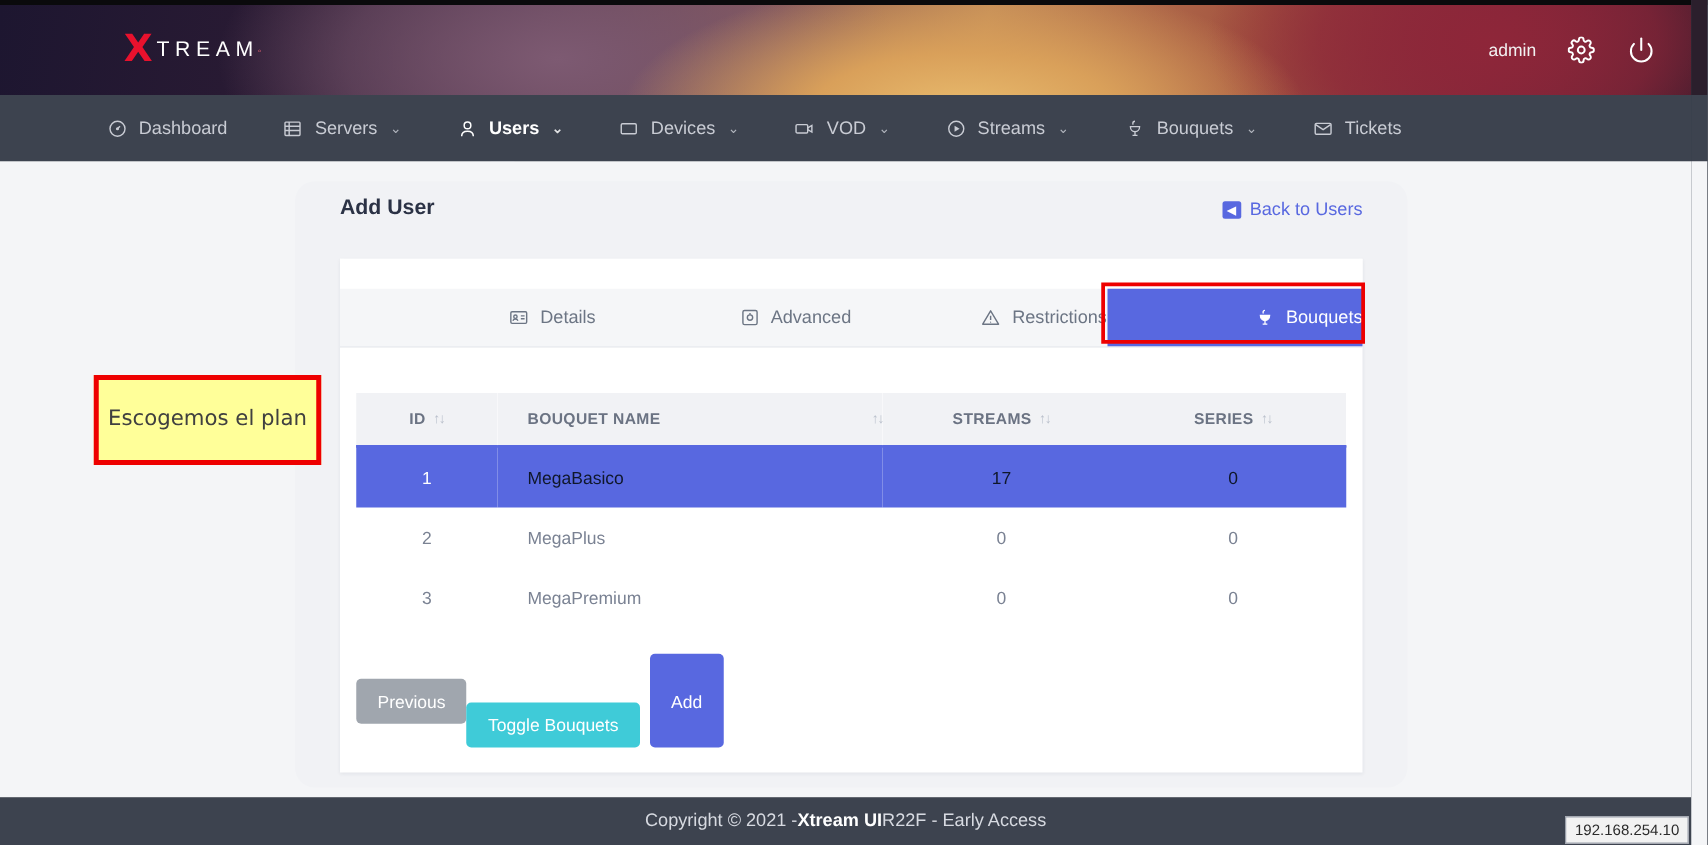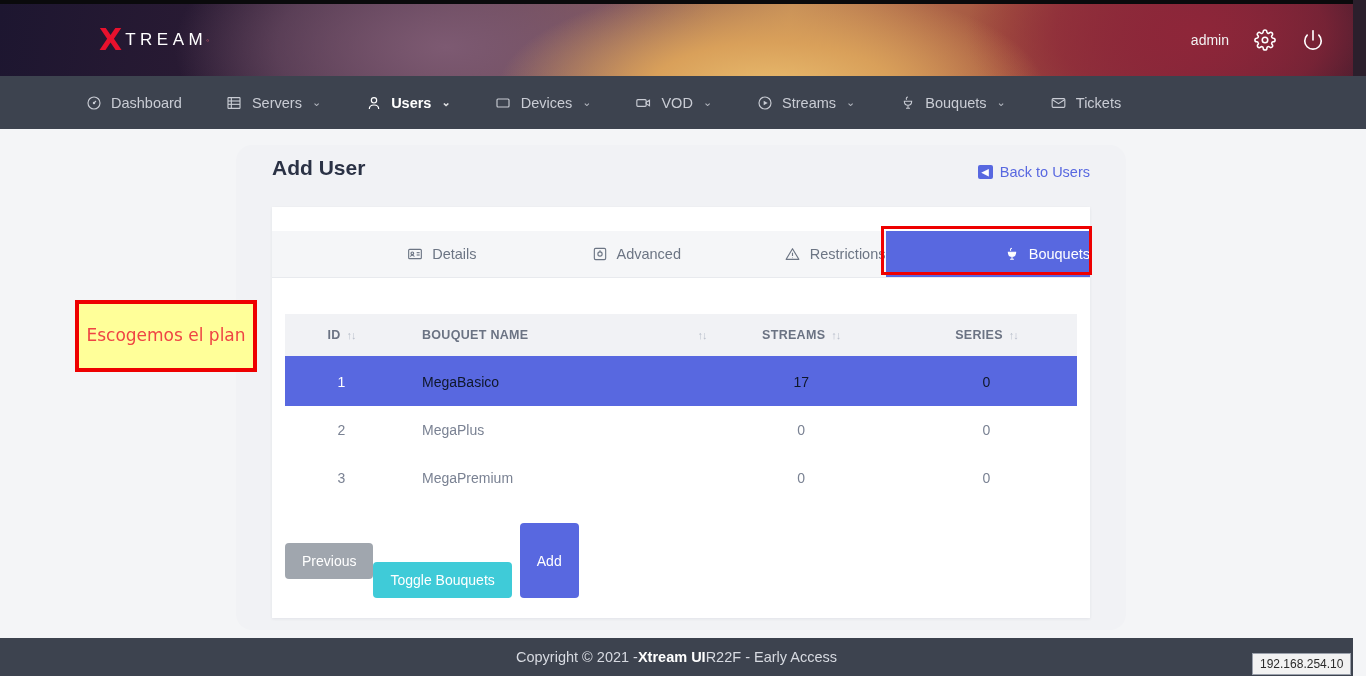--- a/index.html
+++ b/index.html
@@ -90,21 +90,21 @@
 
   .soft-panel {
     position: absolute; top: 16px; left: 236px; width: 890px; height: 485px;
     background: #f1f2f5; border-radius: 16px;
   }
 
   .page-head {
     position: absolute; top: 27px; left: 272px; width: 818px;
     display: flex; align-items: baseline; justify-content: space-between;
   }
-  .page-title { font-size: 21px; color: #2b3245; font-weight: 600; }
+  .page-title { font-size: 17px; color: #2b3245; font-weight: 600; }
   .back-link {
     display: flex; align-items: center; gap: 7px;
     color: #5868e0; font-size: 14.5px; cursor: pointer;
   }
   .back-badge {
     width: 15px; height: 14px; background: #5868e0; border-radius: 2px;
     display: flex; align-items: center; justify-content: center;
     color: #fff; font-size: 9px; font-weight: 700;
   }
 
@@ -176,21 +176,21 @@
   .btn-toggle { background: #3fcbd8; margin-top: 39px; }
   .btn-add { background: #5868e0; }
   .right-btns { display: flex; gap: 8px; }
 
   
   .annotation {
     position: absolute; top: 300px; left: 75px;
     width: 182px; height: 72px;
     background: #ffff99; border: 4px solid #ee0000;
     display: flex; align-items: center; justify-content: center;
-    text-align: left; color: #ef4444; font-size: 17px; line-height: 1.25;
+    text-align: left; color: #404040; font-size: 17px; line-height: 1.25;
     z-index: 7;
     font-family: "DejaVu Sans", sans-serif;
   }
 
   
   .site-footer {
     position: absolute; top: 638px; left: 0; width: 1353px; height: 38px;
     background: #3d434f; color: #d7dae1; font-size: 14.5px;
     display: flex; align-items: center; justify-content: center;
   }

